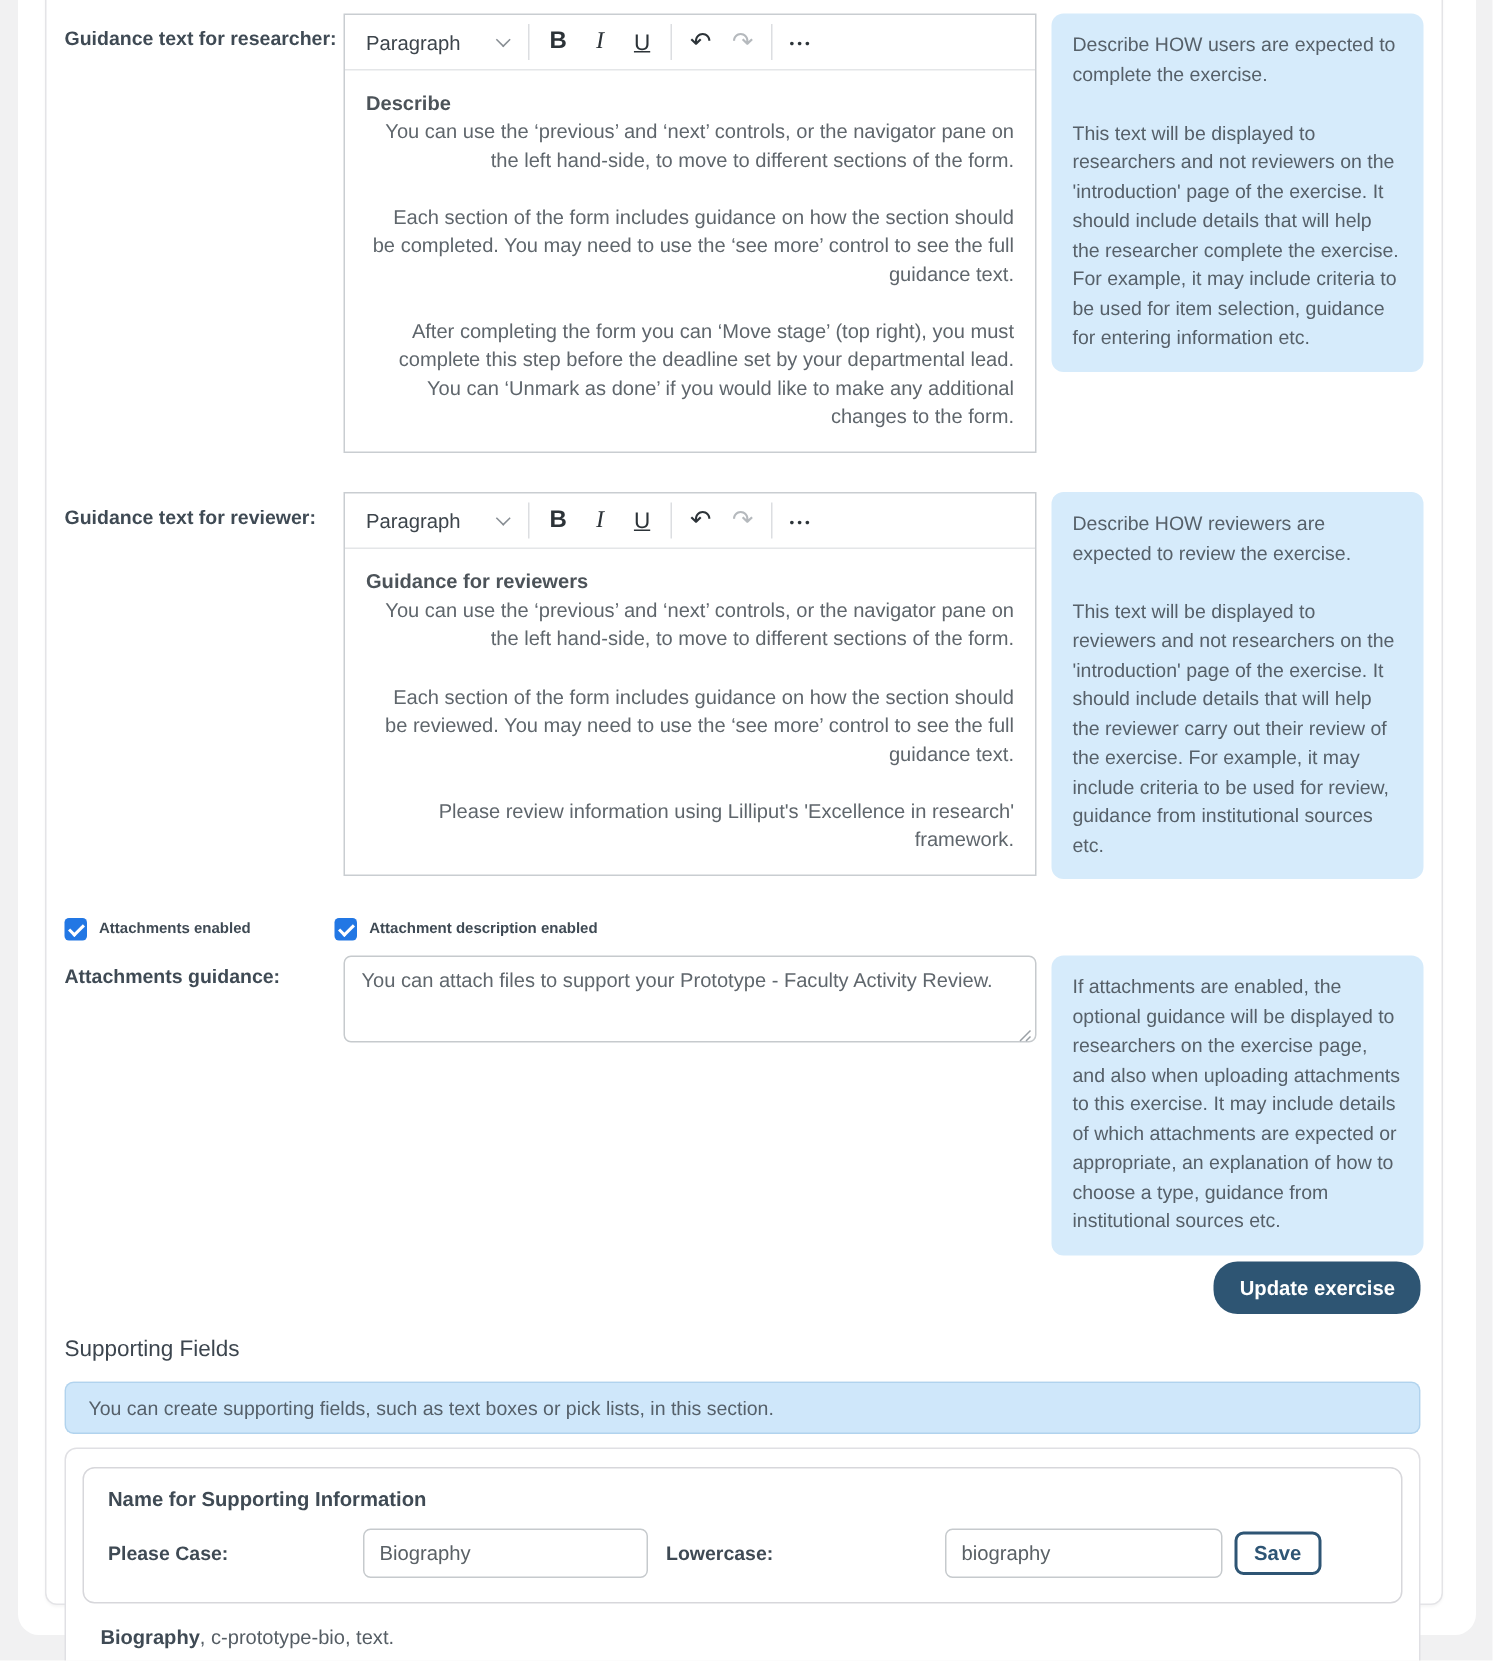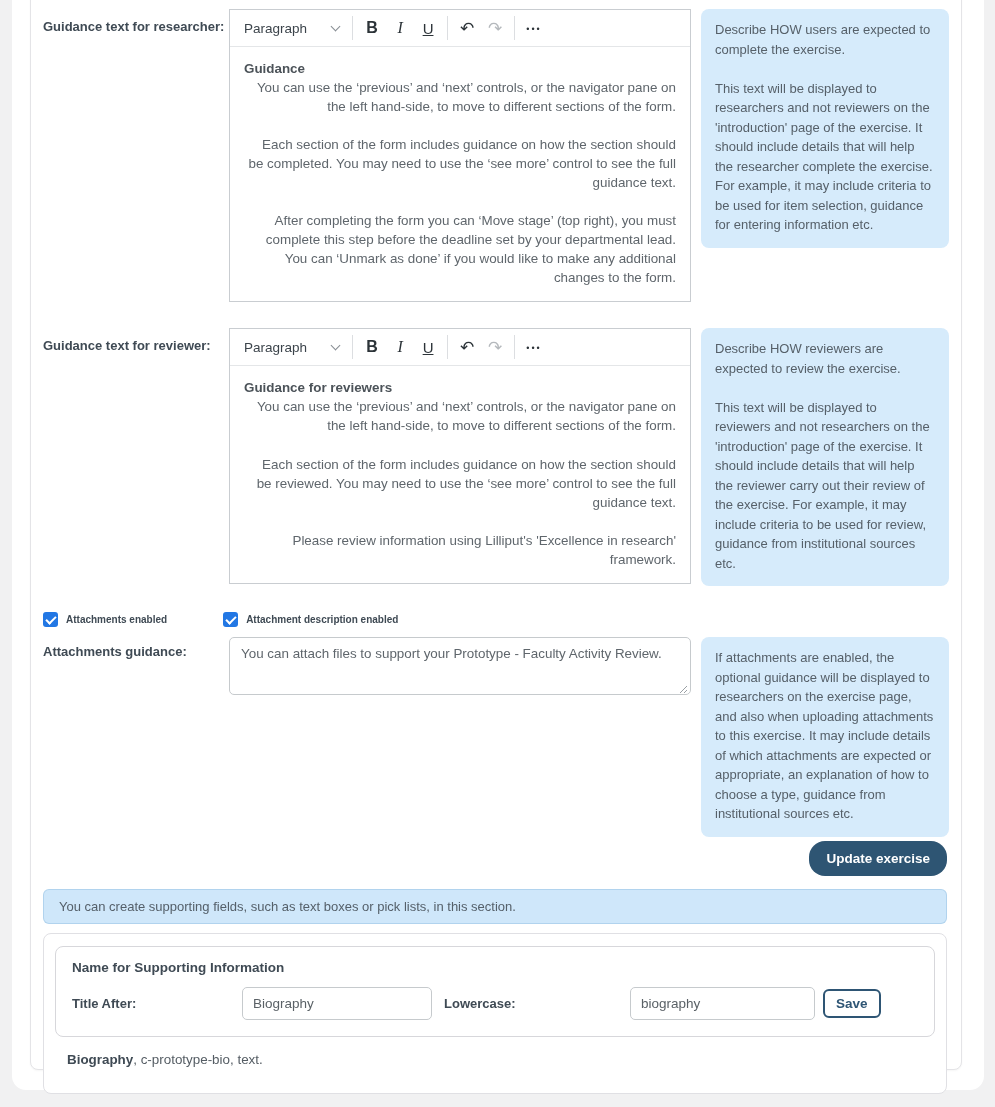--- a/index.html
+++ b/index.html
@@ -148,21 +148,21 @@
           <button class="tb-btn tb-bold">B</button>
           <button class="tb-btn tb-italic">I</button>
           <button class="tb-btn tb-underline">U</button>
           <div class="tb-sep"></div>
           <button class="tb-btn tb-arrow">↶</button>
           <button class="tb-btn tb-arrow tb-redo">↷</button>
           <div class="tb-sep"></div>
           <button class="tb-btn tb-more">•••</button>
         </div>
         <div class="rte-content">
-          <div class="rte-heading">Guidance</div>
+          <div class="rte-heading">Describe</div>
           <div class="rte-body">You can use the ‘previous’ and ‘next’ controls, or the navigator pane on the left hand-side, to move to different sections of the form.
 
 Each section of the form includes guidance on how the section should be completed. You may need to use the ‘see more’ control to see the full guidance text.
 
 After completing the form you can ‘Move stage’ (top right), you must complete this step before the deadline set by your departmental lead. You can ‘Unmark as done’ if you would like to make any additional changes to the form.</div>
         </div>
       </div>
     </div>
     <div class="help-col">
       <div class="help-box">Describe HOW users are expected to complete the exercise.
@@ -236,28 +236,29 @@
     </div>
     <div class="help-col">
       <div class="help-box">If attachments are enabled, the optional guidance will be displayed to researchers on the exercise page, and also when uploading attachments to this exercise. It may include details of which attachments are expected or appropriate, an explanation of how to choose a type, guidance from institutional sources etc.</div>
     </div>
   </div>
 
   <div class="update-row">
     <button class="btn-primary">Update exercise</button>
   </div>
 
+  <div class="section-heading">Supporting Fields</div>
 
   <div class="info-banner">You can create supporting fields, such as text boxes or pick lists, in this section.</div>
 
   <div class="supporting-card">
     <div class="name-box">
       <div class="name-box-heading">Name for Supporting Information</div>
       <div class="name-row">
-        <span class="name-lbl lbl-title">Title After:</span>
+        <span class="name-lbl lbl-title">Please Case:</span>
         <input class="text-input input-title" type="text" value="Biography" style="">
         <span class="name-lbl lbl-lower">Lowercase:</span>
         <input class="text-input input-lower" type="text" value="biography" style="">
         <button class="btn-save">Save</button>
       </div>
     </div>
 
     <div class="field-summary">
       <b>Biography</b><span>, c-prototype-bio, text.</span>
     </div>

